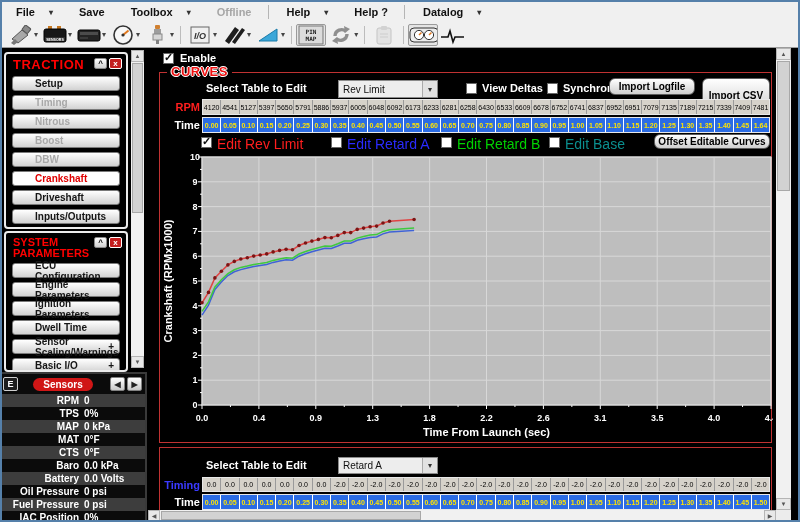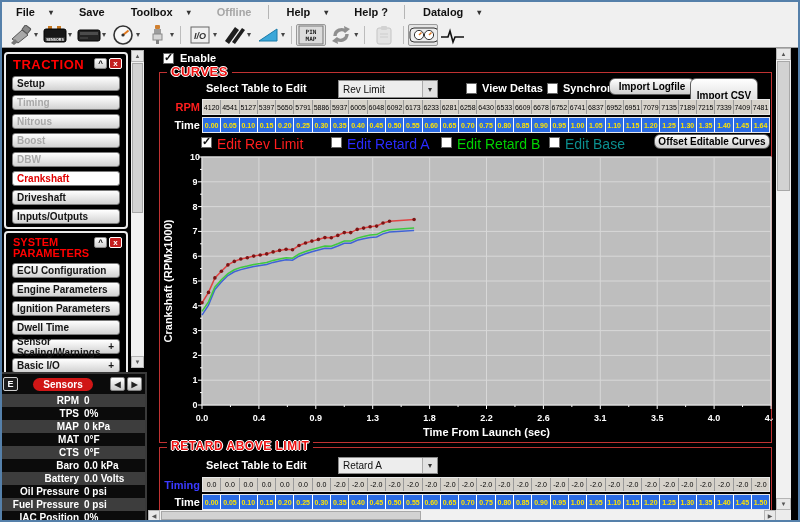--- a/index.html
+++ b/index.html
@@ -31,21 +31,21 @@
   .sp-head { display:flex; align-items:flex-start; padding:4px 4px 0 7px; }
   .sp-title { color:#ff0000; font-weight:bold; flex:1; }
   .sp-title.one { font-size:13px; line-height:14px; letter-spacing:.5px; }
   .sp-title.two { font-size:11px; line-height:11px; }
   .sp-winbtn { width:13px; height:11px; font-size:8px; font-weight:bold; display:inline-flex;
                align-items:center; justify-content:center; margin-left:2px; border-radius:2px; }
   .sp-min { background:linear-gradient(#fff,#cfcfcf); border:1px solid #888; color:#000; }
   .sp-close { background:#c41e1e; border:1px solid #fff; color:#fff; }
   .side-btn { height:15px; margin:4px 6px 0; background:linear-gradient(#ffffff,#d2d2d2);
               border:1px solid #7a7a7a; border-radius:3px; font-size:10px; font-weight:bold;
-              color:#151515; display:flex; align-items:center; padding:0 4px; position:relative; }
+              color:#151515; display:flex; align-items:center; padding:0 22px; position:relative; }
   .side-btn.disabled { color:#a8a8a8; }
   .side-btn.active { background:#ffffff; color:#e00000; }
   .side-btn .plus { position:absolute; right:5px; }
 
   
   .vscroll, .sb-scroll { position:absolute; background:#f1f1f1; z-index:2; }
   .scroll-arrow { position:absolute; left:0; width:100%; height:12px; background:#e8e8e8;
                   border:1px solid #b5b5b5; color:#555; font-size:6px; display:flex;
                   align-items:center; justify-content:center; }
   .scroll-thumb { position:absolute; left:1px; right:1px; background:#d2d2d2; border:1px solid #a8a8a8; }
@@ -274,21 +274,21 @@
         <div class="side-btn active">
           <span>Crankshaft</span>
         </div>
         <div class="side-btn">
           <span>Driveshaft</span>
         </div>
         <div class="side-btn">
           <span>Inputs/Outputs</span>
         </div>
       </div>
-      <div class="side-panel" style="top: 231px; height: 163px;">
+      <div class="side-panel" style="top: 231px; height: 141px;">
         <div class="sp-head">
           <div class="sp-title two">
             <div>SYSTEM</div>
             <div>PARAMETERS</div>
           </div>
           <span class="sp-winbtn sp-min">^</span>
           <span class="sp-winbtn sp-close">x</span>
         </div>
         <div class="side-btn">
           <span>ECU Configuration</span>
@@ -379,21 +379,21 @@
     <span class="wlabel" style="left:46px;top:9px;">Select Table to Edit</span>
     <div class="dropdown" style="left:178px;top:7px;width:100px;">
       <span class="dd-text">Rev Limit</span>
       <span class="dd-btn">▾</span>
     </div>
     <span class="chk" style="left:306px;top:10px;"></span>
     <span class="wlabel" style="left:322px;top:9px;">View Deltas</span>
     <span class="chk" style="left:387px;top:10px;"></span>
     <span class="wlabel" style="left:403px;top:9px;">Synchronize Axes</span>
     <div class="btn" style="left:449px;top:5px;width:86px;height:17px;">Import Logfile</div>
-    <div class="btn" style="left:530px;top:5px;width:68px;height:34px;text-align:center;">Import CSV</div>
+    <div class="btn" style="left:542px;top:5px;width:68px;height:34px;text-align:center;">Import CSV</div>
 
     <div class="row-label c-red" style="left:0;top:28px;">RPM</div>
     <div class="cellbar" style="top:26px;height:16px;">
         <div class="cell gray">4120</div>
         <div class="cell gray">4541</div>
         <div class="cell gray">5127</div>
         <div class="cell gray">5397</div>
         <div class="cell gray">5650</div>
         <div class="cell gray">5791</div>
         <div class="cell gray">5886</div>
@@ -589,21 +589,20 @@
         <circle cx="216.6" cy="75.1" r="1.8" fill="#7c1414"></circle>
         <circle cx="223.0" cy="72.0" r="1.8" fill="#7c1414"></circle>
         <circle cx="229.5" cy="70.3" r="1.8" fill="#7c1414"></circle>
         <circle cx="254.1" cy="68.5" r="1.8" fill="#7c1414"></circle>
         <text x="326.5" y="285" class="axis">Time From Launch (sec)</text>
         <text transform="translate(12 130) rotate(-90)" class="axis">Crankshaft (RPMx1000)</text>
       </svg>
   </div>
 
   <div class="gbox" style="left:159px;top:447px;width:613px;height:64px;">
-    <div class="gb-title" style="font-size:12px;">RETARD ABOVE LIMIT</div>
     <span class="wlabel" style="left:46px;top:11px;">Select Table to Edit</span>
     <div class="dropdown" style="left:178px;top:9px;width:100px;height:17px;">
       <span class="dd-text">Retard A</span>
       <span class="dd-btn">▾</span>
     </div>
     <div class="row-label" style="left:0;top:31px;color:#3a3aff;">Timing</div>
     <div class="cellbar" style="top:29px;height:15px;">
         <div class="cell gray">0.0</div>
         <div class="cell gray">0.0</div>
         <div class="cell gray">0.0</div>

